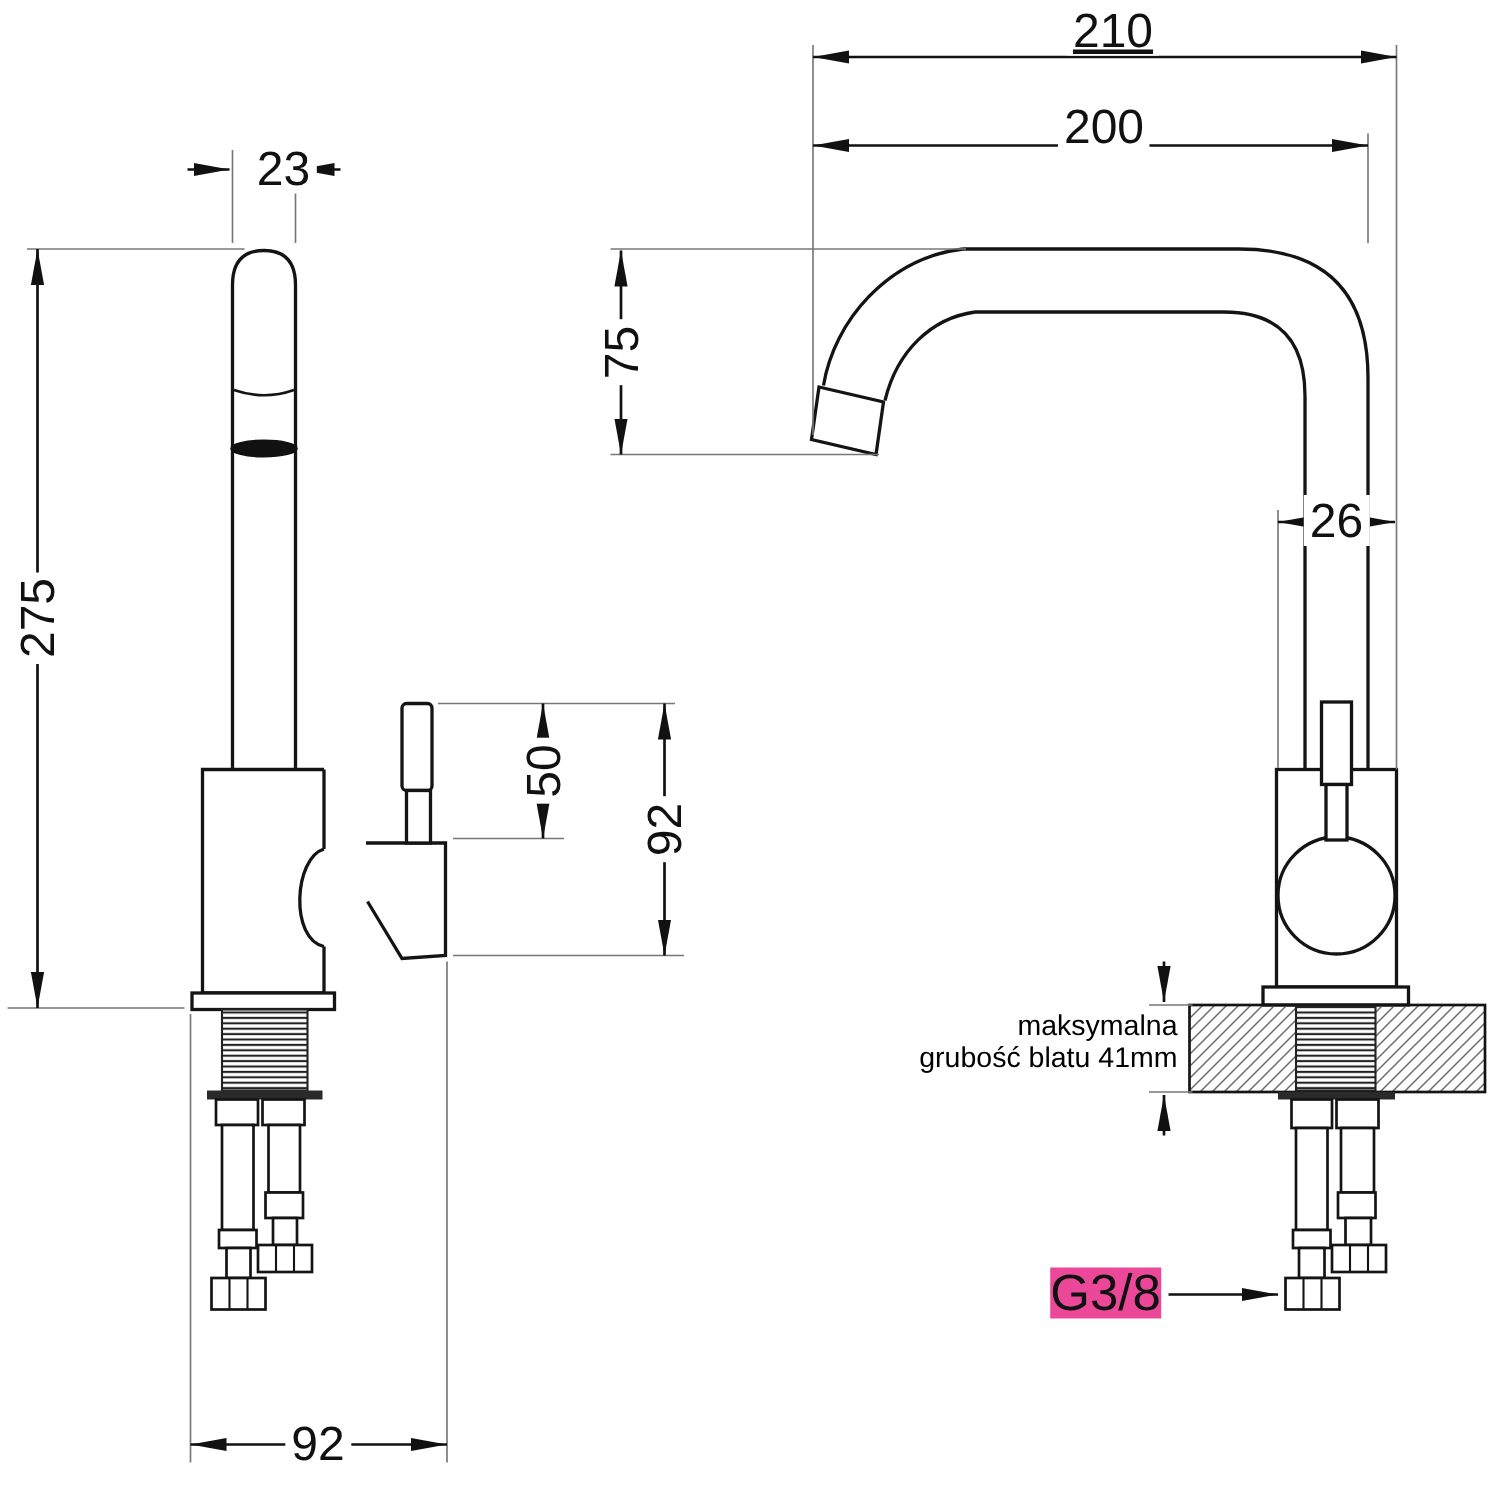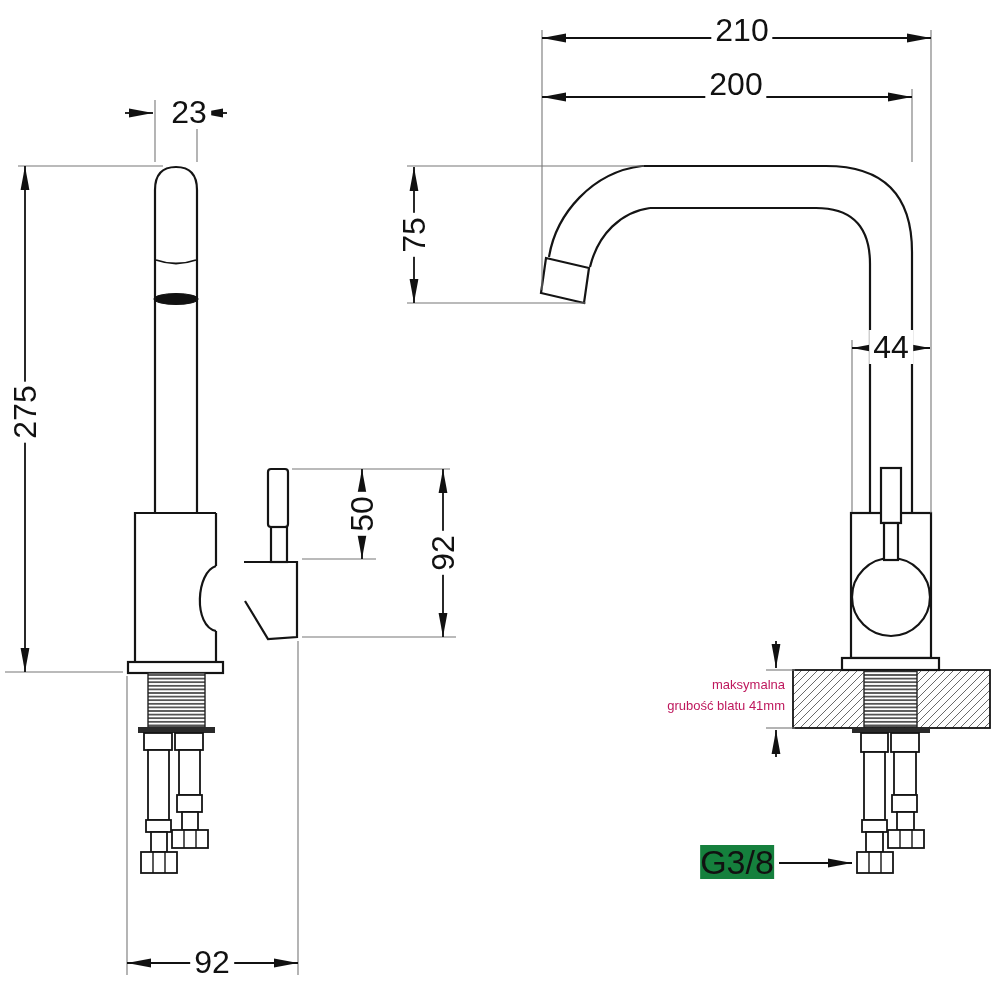--- a/index.html
+++ b/index.html
@@ -9,24 +9,24 @@
   }
   .canvas svg{position:absolute;left:0;top:0;}
   .dim-label{
     position:absolute;color:#111;background:#ffffff;
     font-size:32px;line-height:1;padding:1px 4px;white-space:nowrap;
     transform:translate(-50%,-50%);
   }
   .dim-label.vert{transform:translate(-50%,-50%) rotate(-90deg);}
   .note{
     position:absolute;right:215px;top:674px;text-align:right;
-    color:#be185d;font-size:13px;line-height:21px;white-space:nowrap;
+    color:#000000;font-size:19px;line-height:21px;white-space:nowrap;
   }
   .thread-label{
-    position:absolute;left:737px;top:862px;color:#111;background:#15803d;
+    position:absolute;left:737px;top:862px;color:#111;background:#ec4899;
     font-size:34px;line-height:1;transform:translate(-50%,-50%);white-space:nowrap;
   }
 </style>
 </head>
 <body>
 
 <div class="canvas">
 
   <svg width="1000" height="1000" viewBox="0 0 1000 1000">
     <defs>
@@ -168,24 +168,24 @@
       <line x1="443" y1="469" x2="443" y2="637" marker-start="url(#arr)" marker-end="url(#arr)"></line>
       <line x1="127" y1="963" x2="298" y2="963" marker-start="url(#arr)" marker-end="url(#arr)"></line>
       <line x1="776" y1="641" x2="776" y2="668" marker-end="url(#arr)"></line>
       <line x1="776" y1="757" x2="776" y2="730" marker-end="url(#arr)"></line>
       <line x1="779" y1="863" x2="852" y2="863" marker-end="url(#arr)"></line>
     </g>
   </svg>
 
   <span class="dim-label" style="left:189px;top:112px;">23</span>
   <span class="dim-label vert" style="left:25px;top:412px;">275</span>
-  <span class="dim-label" style="left:742px;top:30px;">210</span>
+  <span class="dim-label" style="left:742px;top:20px;text-decoration:underline;">210</span>
   <span class="dim-label" style="left:736px;top:84px;">200</span>
   <span class="dim-label vert" style="left:414px;top:235px;">75</span>
-  <span class="dim-label" style="left:891px;top:347px;">44</span>
+  <span class="dim-label" style="left:891px;top:347px;">26</span>
   <span class="dim-label vert" style="left:362px;top:514px;">50</span>
   <span class="dim-label vert" style="left:443px;top:553px;">92</span>
   <span class="dim-label" style="left:212px;top:962px;">92</span>
 
   <div class="note">
     <div>maksymalna</div>
     <div>grubość blatu 41mm</div>
   </div>
 
   <span class="thread-label">G3/8</span>

